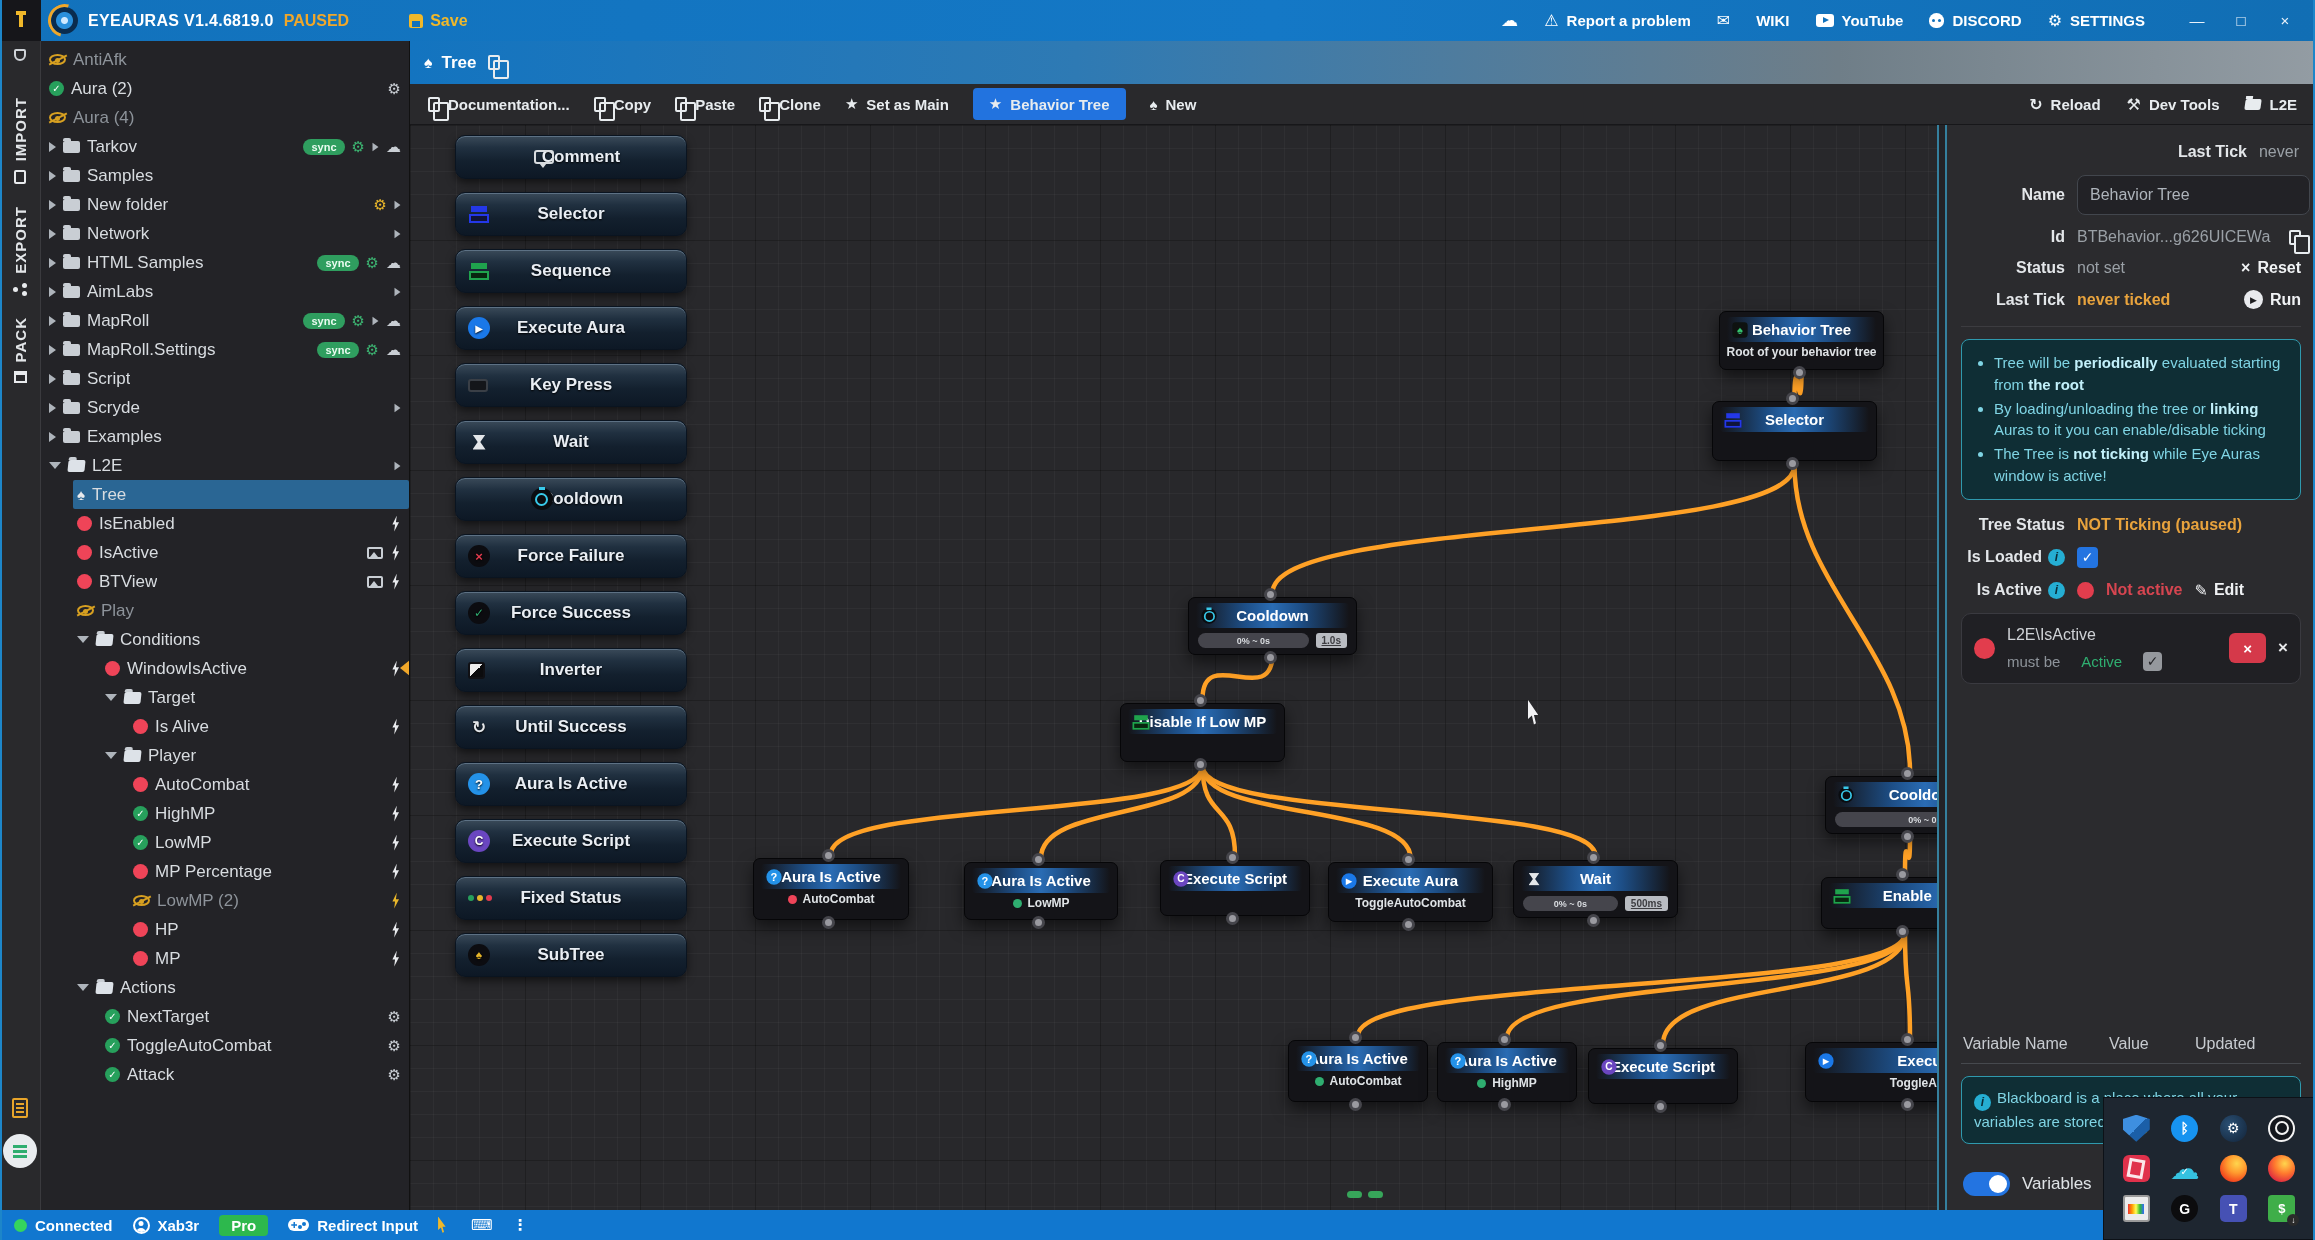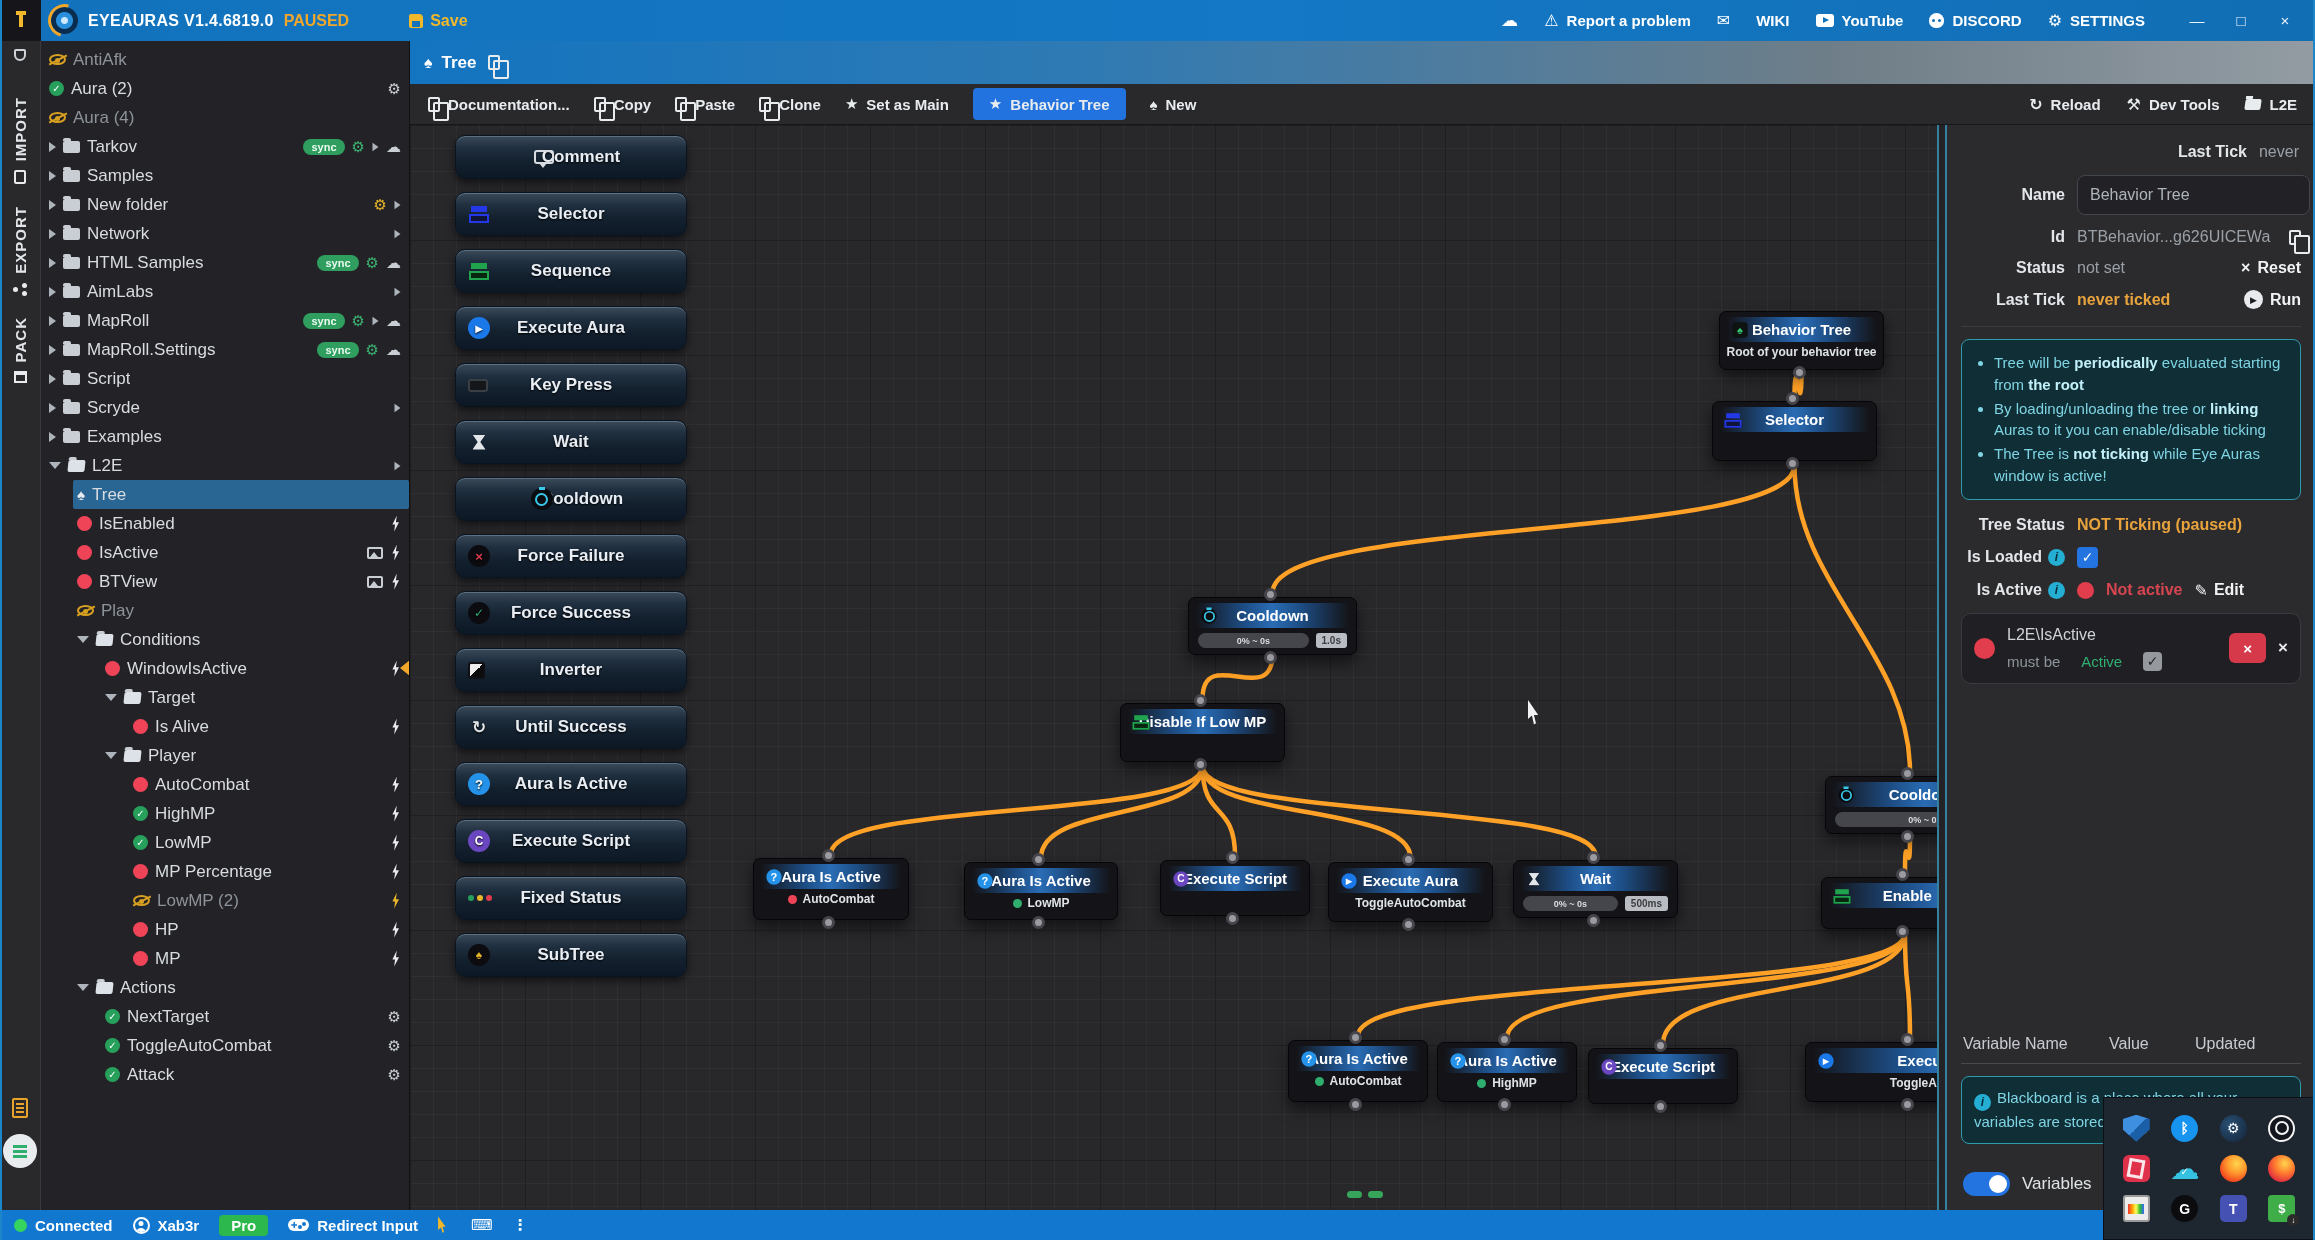--- a/index.html
+++ b/index.html
@@ -173,21 +173,21 @@
   
   .node { position:absolute; background:#141418; border:1px solid #060608; border-radius:7px; box-shadow:0 7px 16px rgba(0,0,0,.55); z-index:2; }
   .node-title { margin:5px 7px 0; height:25px; border-radius:4px; display:flex; align-items:center; position:relative;
     background:linear-gradient(90deg, rgba(20,30,48,0) 0%, #1d4e86 32%, #2a6cb4 50%, #1d4e86 68%, rgba(20,30,48,0) 100%); }
   .node-title .nico { position:absolute; left:4px; transform:scale(.85); }
   .node-title .ntext { flex:1; text-align:center; color:#fff; font-weight:bold; font-size:15px; white-space:nowrap; overflow:hidden; }
   .node-sub { margin-top:3px; display:flex; align-items:center; justify-content:center; gap:6px; color:#dfe3e6; font-weight:bold; font-size:12px; white-space:nowrap;text-align:center; }
   .node-sub .sdot { width:9px; height:9px; border-radius:50%; }
   .node-prog { margin:5px 9px 6px; display:flex; align-items:center; gap:7px; }
   .pbar { flex:1; height:15px; background:#45454c; border-radius:8px; display:flex; align-items:center; justify-content:center; color:#d9dce0; font-size:9px; font-weight:bold; }
-  .pbadge { background:#b9bcc2; color:#3c3c40; border-radius:3px; font-size:10px; font-weight:bold; padding:2px 6px; }
+  .pbadge { background:#b9bcc2; color:#3c3c40; border-radius:3px; font-size:10px; font-weight:bold; padding:2px 6px;text-decoration:underline; }
   .port { position:absolute; width:13px; height:13px; border-radius:50%; background:#9a9aa0; border:3px solid #45454b; z-index:3; }
   .port.pin { top:-10px; } .port.pout { bottom:-10px; }
   .canvas-cursor { position:absolute; width:17px; height:25px; background:#f2f2f4; clip-path:polygon(0 0,0 76%,23% 62%,35% 98%,47% 93%,35% 60%,60% 60%); filter:drop-shadow(1px 1px 1px #000); z-index:6; }
   .mm-dot { position:absolute; width:15px; height:7px; border-radius:4px; background:#37a65a; z-index:4; }
 
   
   .splitter { left:1937px; top:125px; width:10px; height:1085px; background:#232327; border-left:2px solid #35809e; border-right:2px solid #35809e; z-index:8; }
 
   
   .rp { left:1947px; top:125px; width:368px; height:1085px; background:#2b2b2e; display:flex; flex-direction:column; padding:10px 14px 8px; z-index:6; }

